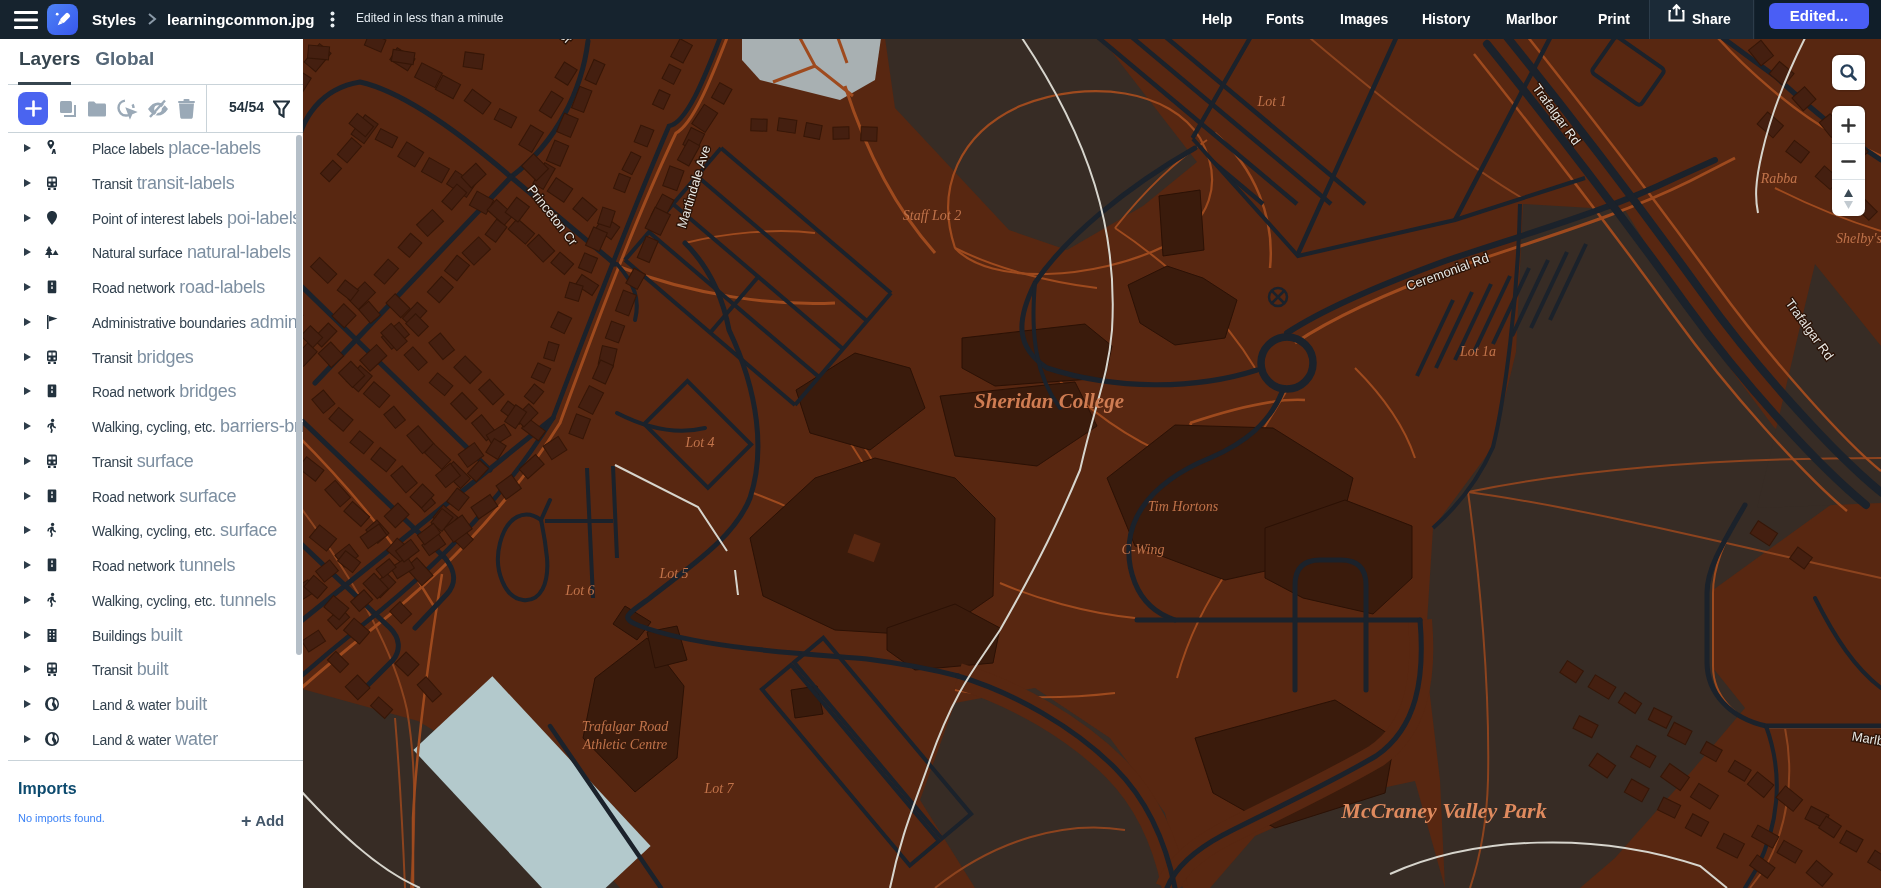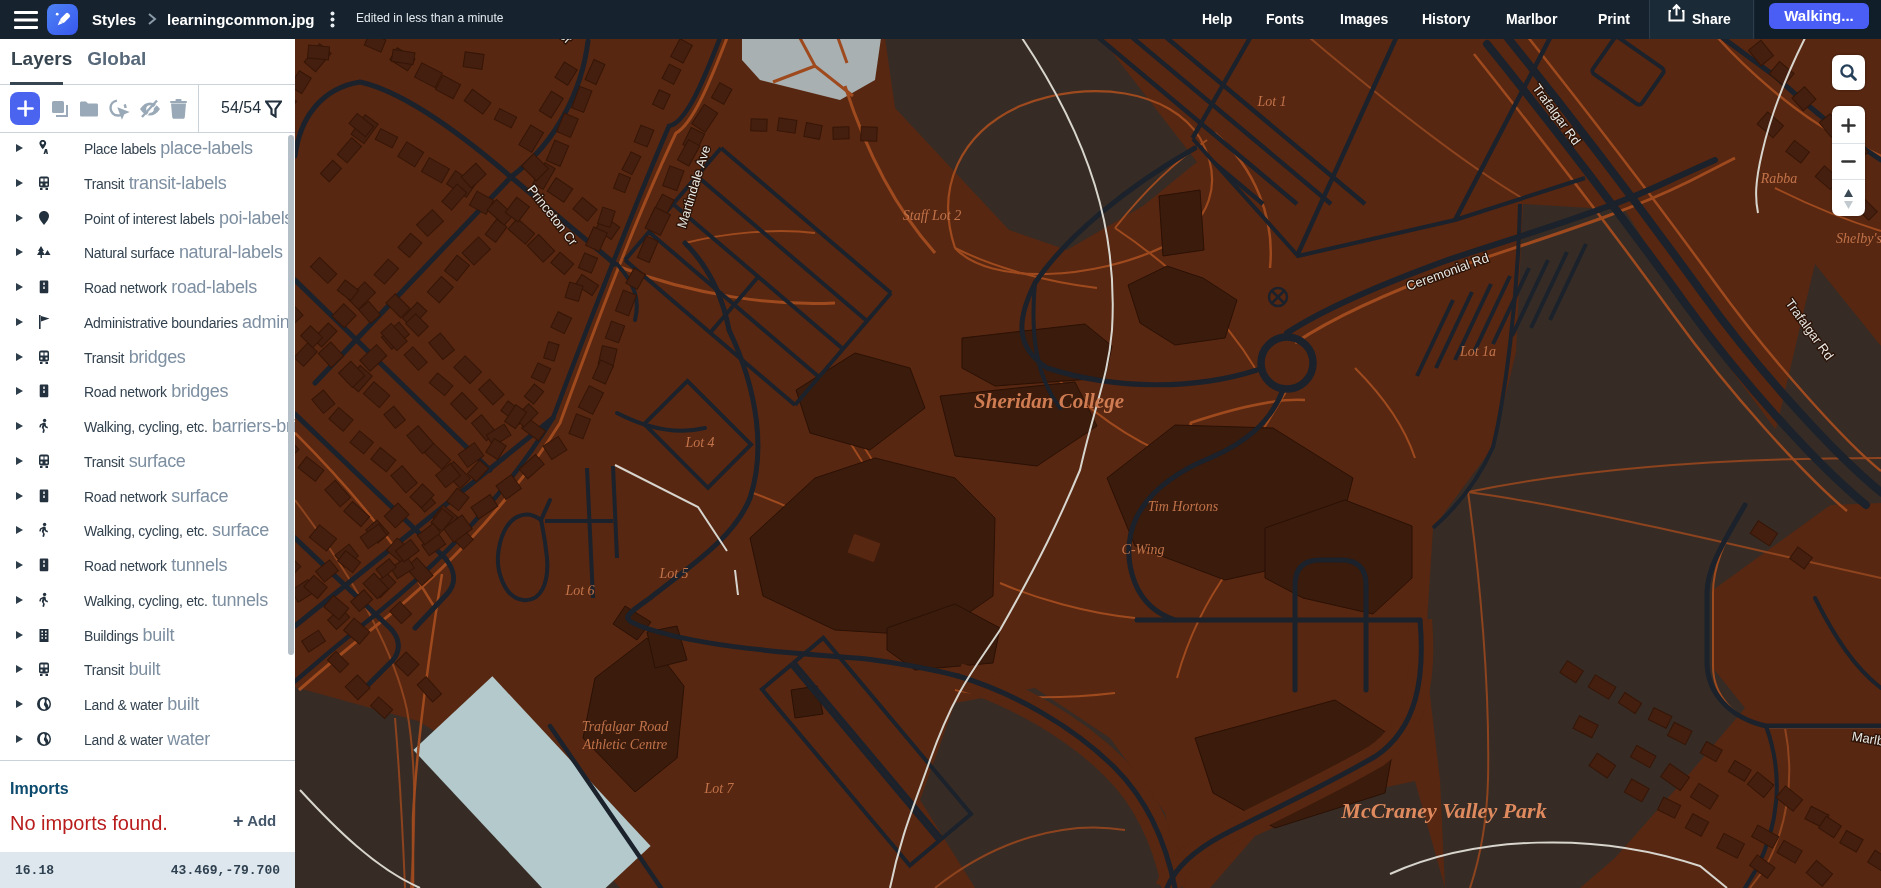--- a/index.html
+++ b/index.html
@@ -5,39 +5,39 @@
 html,body{width:1881px;height:888px;overflow:hidden;background:#fff;font-family:"Liberation Sans",sans-serif}
 #topbar{position:absolute;left:0;top:0;width:1881px;height:39px;background:#16232e;z-index:10}
 #burger{position:absolute;left:14px;top:8px}
 #logo{position:absolute;left:47px;top:4px;width:31px;height:31px;border-radius:8px;background:linear-gradient(135deg,#4e83f5,#3757ee);display:flex;align-items:center;justify-content:center}
 .bc{position:absolute;top:11px;color:#fff;font-size:15px}
 .bold{font-weight:bold}
 .mi{position:absolute;top:11px;color:#fff;font-size:14px;font-weight:bold}
 #shareseg{position:absolute;left:1649px;top:0;width:105px;height:39px;background:#1b2a37;border-left:1px solid #2c3c4a;border-right:1px solid #2c3c4a}
 #pubseg{position:absolute;left:1755px;top:0;width:126px;height:39px;background:#101e29}
 #pubbtn{position:absolute;left:1769px;top:3px;width:100px;height:26px;background:#4a5ef5;border-radius:6px;color:#fff;font-weight:bold;font-size:15px;text-align:center;line-height:25px}
-#sidebar{position:absolute;left:0;top:39px;width:295px;height:849px;background:#fff;z-index:5;overflow:hidden}
+#sidebar{position:absolute;left:8px;top:39px;width:295px;height:849px;background:#fff;z-index:5;overflow:hidden}
 #tabs{position:absolute;left:11px;top:9px;font-size:19px;font-weight:bold}
 #tlayers{color:#36454f}
 #tglobal{color:#566879;margin-left:15px}
 #tabline{position:absolute;left:0;top:45px;width:295px;height:1px;background:#c9d3d9}
 #tabunder{position:absolute;left:10px;top:43px;width:53px;height:3px;background:#36454f}
 #toolrow{position:absolute;left:0;top:46px;width:295px;height:48px;border-bottom:1px solid #c9d3d9}
 #plusbtn{position:absolute;left:10px;top:7px;width:30px;height:33px;background:#4a64f0;border-radius:8px;display:flex;align-items:center;justify-content:center}
 .tic{position:absolute;top:13px}
 #vline{position:absolute;left:198px;top:0;width:1px;height:48px;background:#c9d3d9}
-#count{position:absolute;left:221px;top:14px;font-weight:normal;font-size:16px;color:#22313d}
+#count{position:absolute;left:221px;top:14px;font-weight:bold;font-size:14px;color:#22313d}
 .lrow{position:absolute;left:0;width:288px;height:34px;line-height:34px;white-space:nowrap}
 .tri{position:absolute;left:14px;top:12px}
 .licon{position:absolute;left:36px;top:9px}
 .lmain{margin-left:84px;font-size:14px;letter-spacing:-0.3px;color:#33424f}
 .lsub{font-size:18px;letter-spacing:-0.3px;color:#7d8fa1}
 #impsep{position:absolute;left:0;top:721px;width:295px;height:1px;background:#c9d3d9}
 #imphead{position:absolute;left:10px;top:741px;font-size:16px;font-weight:bold;color:#0c4a6e}
-#impnone{position:absolute;left:10px;top:773px;font-size:20px;color:#b91c1c}
+#impnone{position:absolute;left:10px;top:773px;font-size:11px;color:#3b82f6}
 #impadd{position:absolute;left:233px;top:771px;font-size:15px;font-weight:bold;color:#44576a}
 #coordbar{position:absolute;left:0;top:813px;width:295px;height:36px;background:#dde7ed;font-family:"Liberation Mono",monospace;font-size:13px;font-weight:bold;color:#2f4050;padding:11px 15px 0 15px}
 #sscroll{position:absolute;left:288px;top:96px;width:6px;height:520px;background:#b5bfc8;border-radius:3px}
 #map{position:absolute;left:295px;top:38px;width:1586px;height:850px;overflow:hidden}
 .mctl{position:absolute;background:#fff;border-radius:7px;box-shadow:0 0 0 1.5px rgba(0,0,0,0.12);z-index:6}
 </style></head>
 <body>
 
 <div id="topbar">
  <svg id="burger" width="26" height="24" viewBox="0 0 26 24">
@@ -77,21 +77,21 @@
  <span class="mi" style="left:1598px">Print</span>
  <div id="shareseg"></div>
  <div id="pubseg"></div>
  <svg style="position:absolute;left:1668px;top:4px;z-index:3" width="17" height="19" viewBox="0 0 17 19">
       <g stroke="#fff" stroke-width="2" fill="none">
         <path d="M3,7 L1.5,7 L1.5,16.5 L15.5,16.5 L15.5,7 L14,7"></path>
         <path d="M8.5,11.5 L8.5,1.8 M5,5 L8.5,1.2 L12,5"></path>
       </g>
     </svg>
  <span class="mi" style="left:1692px;z-index:3">Share</span>
- <div id="pubbtn">Walking...</div>
+ <div id="pubbtn">Edited...</div>
 </div>
 <div id="map">
     <svg width="1586" height="850" viewBox="0 0 1586 850" style="position:absolute;left:0;top:0">
       <rect width="1586" height="850" fill="#582711"></rect>
       <g fill="#372c25">
         <path d="M590,0 L806,0 L902,124 L848,168 L772,212 L714,192 L600,70 Z"></path>
         <path d="M1228,166 L1330,172 L1390,270 L1478,388 L1548,458 L1418,552 L1418,630 L1450,670 L1395,735 L1320,820 L1285,850 L1150,850 L1145,742 L1130,616 L1138,490 L1198,409 L1221,314 Z"></path>
         <path d="M915,850 L960,798 L1050,758 L1120,743 L1150,850 Z"></path>
         <path d="M660,665 L740,650 L815,700 L870,775 L888,850 L680,850 L625,762 Z"></path>
         <path d="M1520,226 L1586,308 L1586,465 L1462,470 C1482,390 1500,308 1520,226 Z"></path>
@@ -679,14 +679,13 @@
           <path d="M2,1 L9,5 L2,9 Z" fill="#2e3d4a"></path>
         </svg><svg class="licon" width="16" height="16" viewBox="0 0 16 16" fill="#22313d">
           <path d="M8,1 A7,7 0 1,0 8,15 A7,7 0 1,0 8,1 Z M8,2.5 C9,4 9.2,5 8.5,6.5 C7.5,8 7.8,9 9,10.5 C10,11.8 9.8,12.8 9,13.5 A5.6,5.6 0 0,1 8,2.5 Z M11,3.5 C12.5,4.5 13.5,6.2 13.5,8 C13.5,9.2 13,10.5 12.2,11.4 C12.5,9.8 12,9 11,7.8 C10.2,6.8 10.2,5 11,3.5 Z" fill-rule="evenodd"></path>
         </svg><span class="lmain">Land &amp; water</span> <span class="lsub">water</span></div>
     </div>
 
 <div id="impsep"></div>
 <div id="imphead">Imports</div>
 <div id="impnone">No imports found.</div>
 <div id="impadd"><span style="font-size:18px;position:relative;top:1px">+</span> Add</div>
-<div id="coordbar"><span>16.18</span><span style="float:right">43.469,-79.700</span></div>
 <div id="sscroll"></div>
 </div>
 </body></html>

